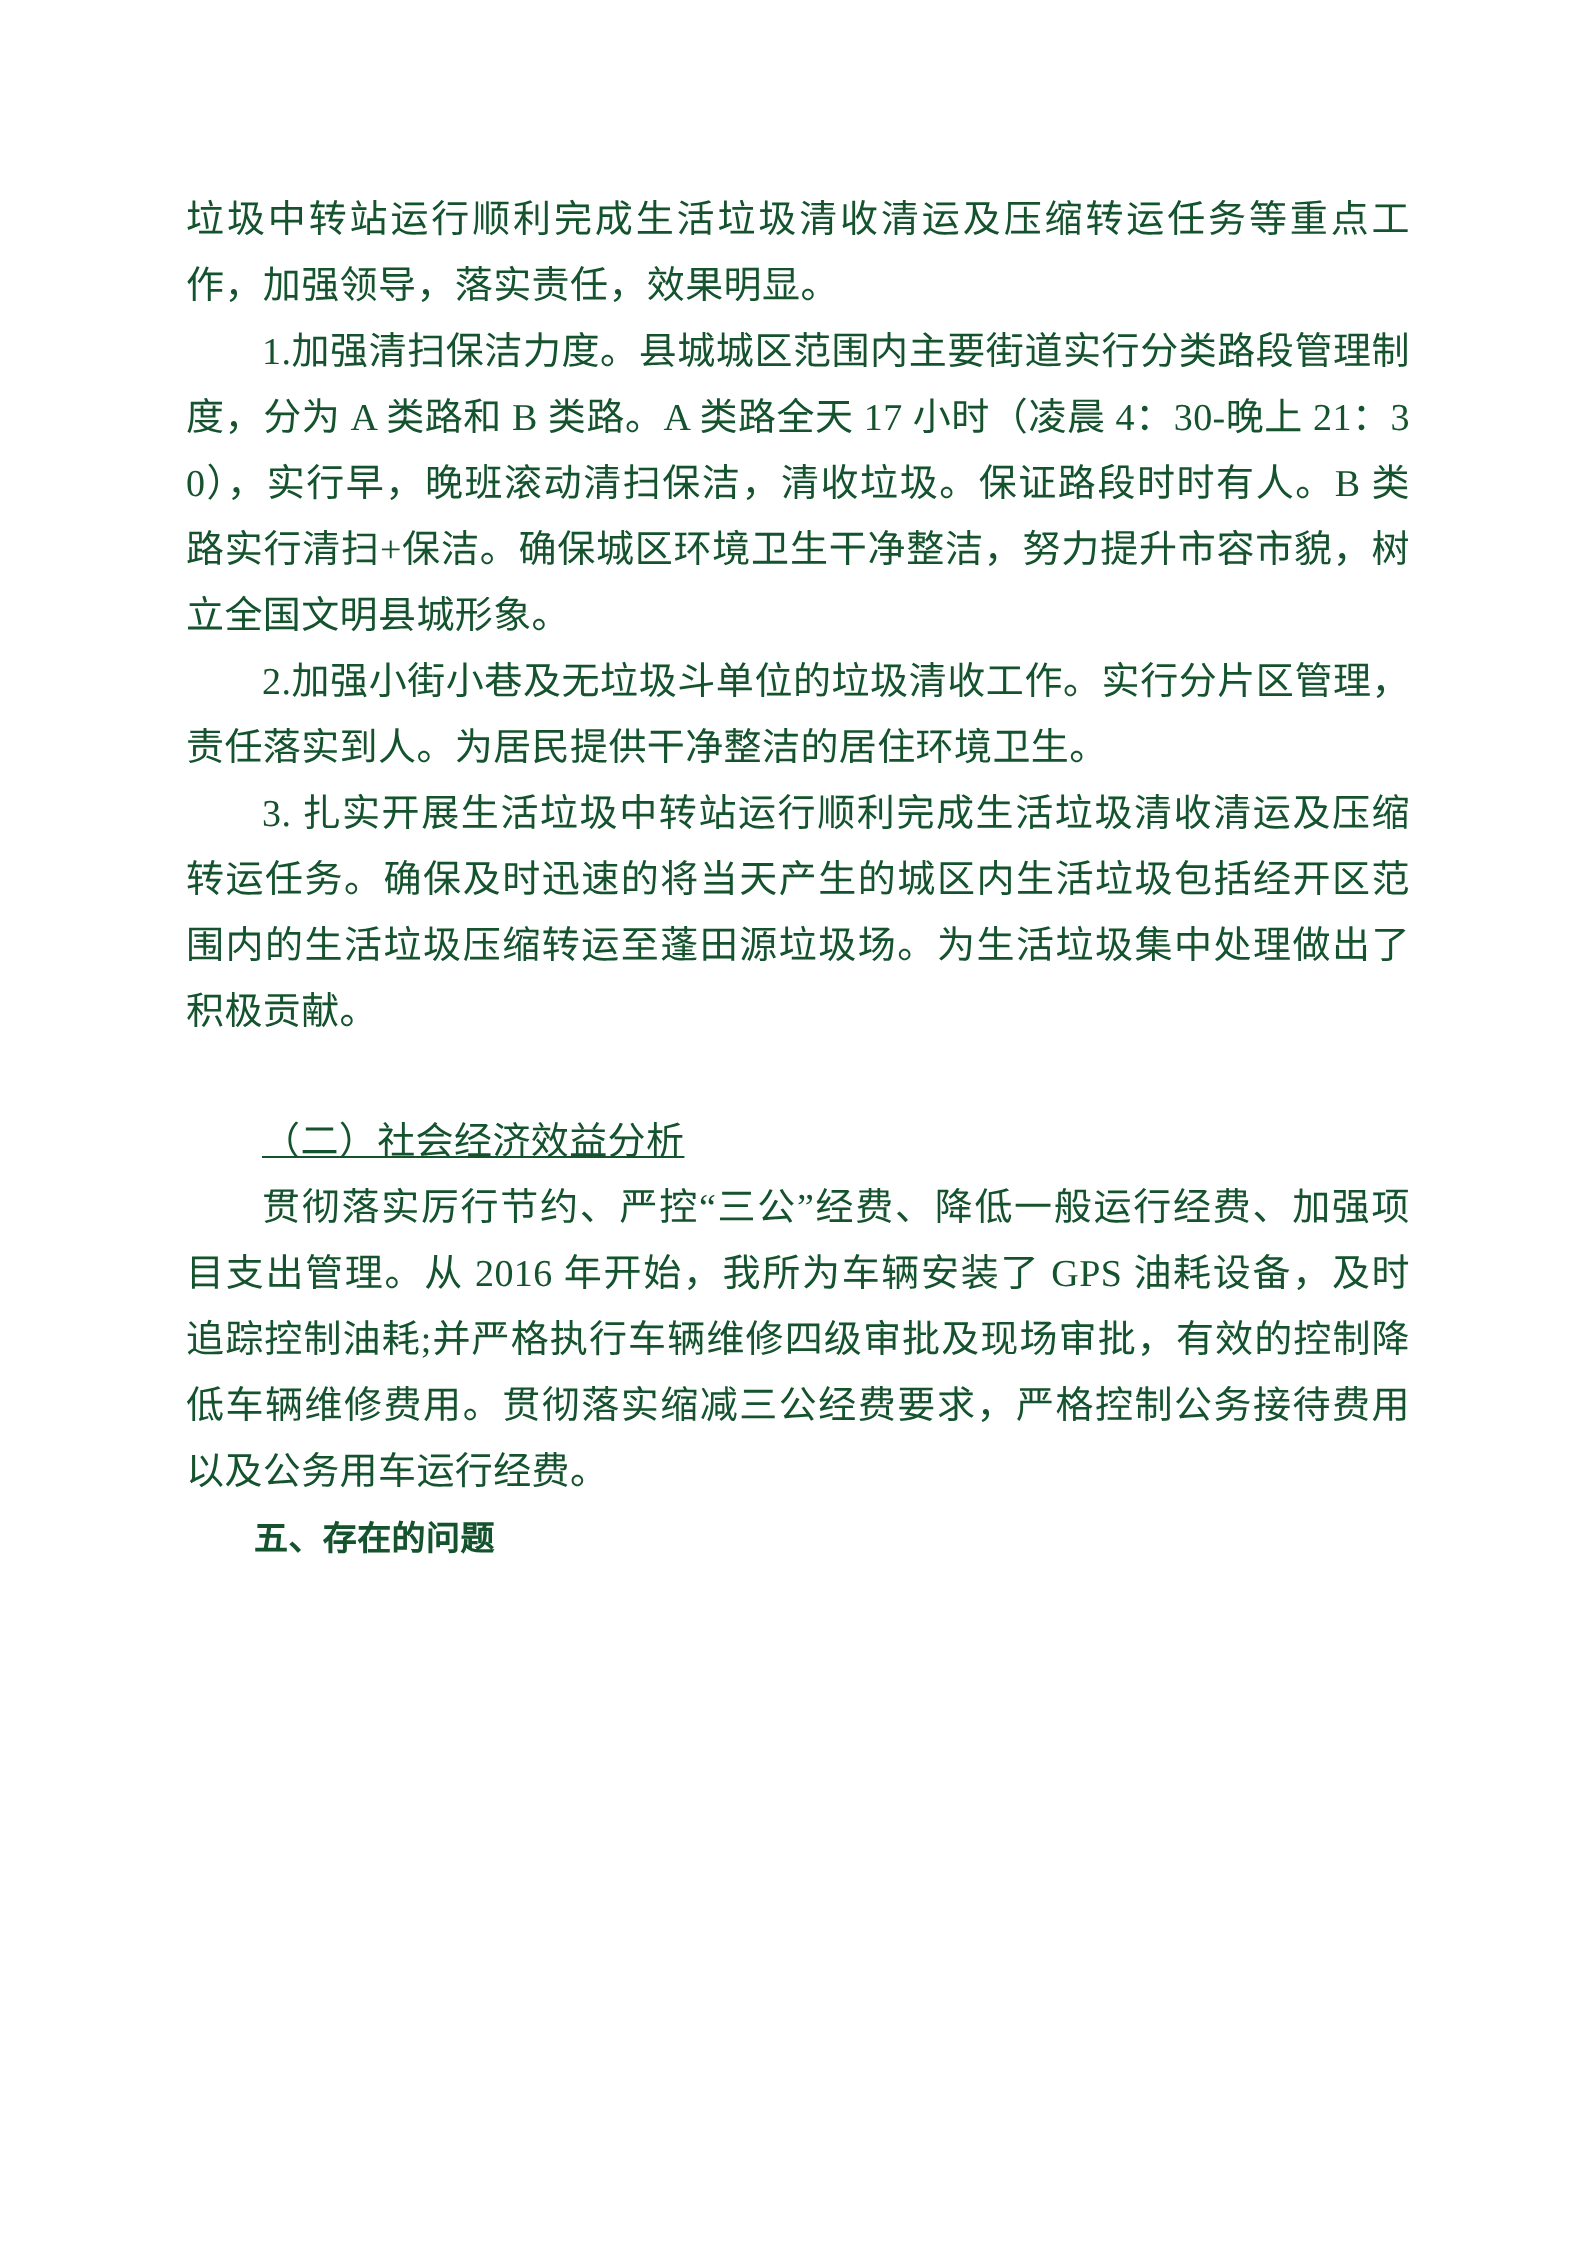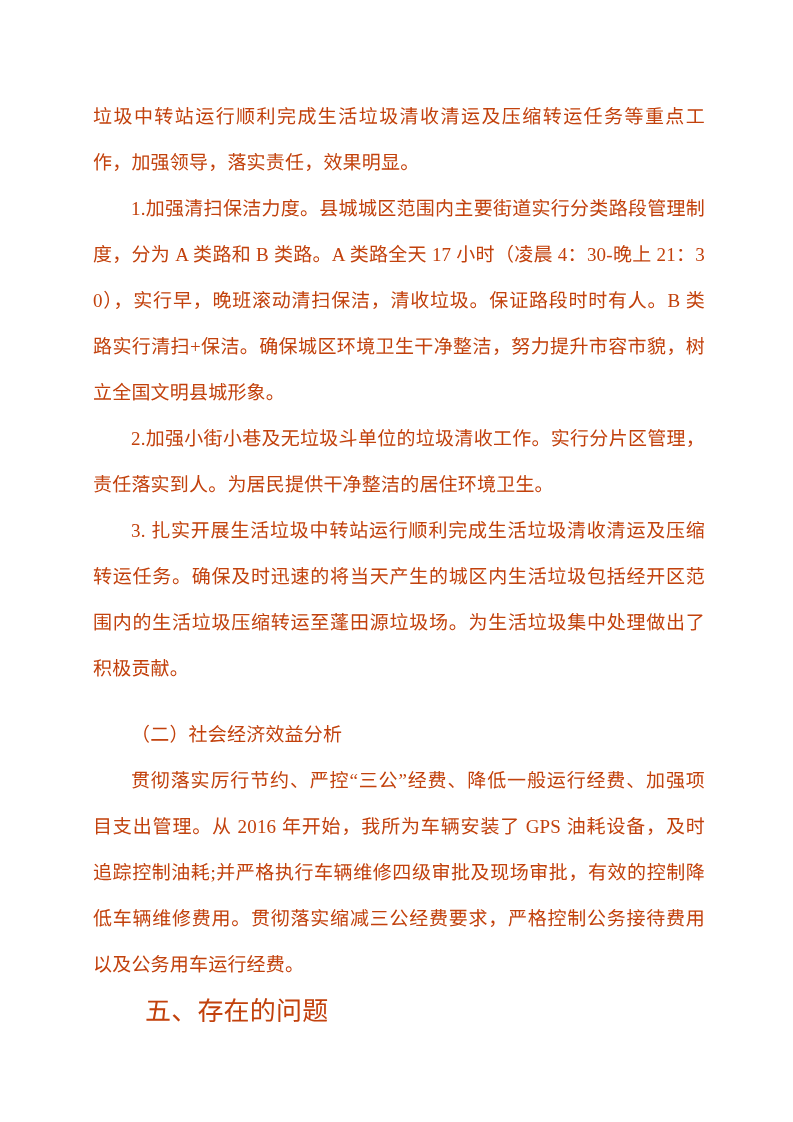--- a/index.html
+++ b/index.html
@@ -16,39 +16,40 @@
     box-sizing: border-box;
     padding: 94px 88px 0 93px;
     overflow: hidden;
   }
   .doc-body {
     width: 612px;
   }
   p.para {
     margin: 0;
     padding: 0;
-    color: #c2410c;
+    color: #14532d;
     font-family: "Liberation Serif", "DejaVu Serif", serif;
     font-size: 19px;
-    line-height: 46px;
+    line-height: 33px;
     text-align: justify;
     text-indent: 2em;
     letter-spacing: 0.2px;
     word-break: break-all;
   }
   p.para.no-indent {
     text-indent: 0;
   }
   p.para.gap-before {
-    margin-top: 20px;
+    margin-top: 32px;
+    text-decoration: underline;
   }
   p.para.heading-bold {
     font-family: "Liberation Sans", "DejaVu Sans", sans-serif;
-    font-weight: normal;
-    font-size: 26px;
+    font-weight: bold;
+    font-size: 17px;
     text-align: left;
   }
 </style>
 </head>
 <body>
 
 <main class="page">
   <div class="doc-body">
     <p class="para no-indent">垃圾中转站运行顺利完成生活垃圾清收清运及压缩转运任务等重点工作，加强领导，落实责任，效果明显。</p>
     <p class="para">1.加强清扫保洁力度。县城城区范围内主要街道实行分类路段管理制度，分为 A 类路和 B 类路。A 类路全天 17 小时（凌晨 4：30-晚上 21：30），实行早，晚班滚动清扫保洁，清收垃圾。保证路段时时有人。B 类路实行清扫+保洁。确保城区环境卫生干净整洁，努力提升市容市貌，树立全国文明县城形象。</p>

